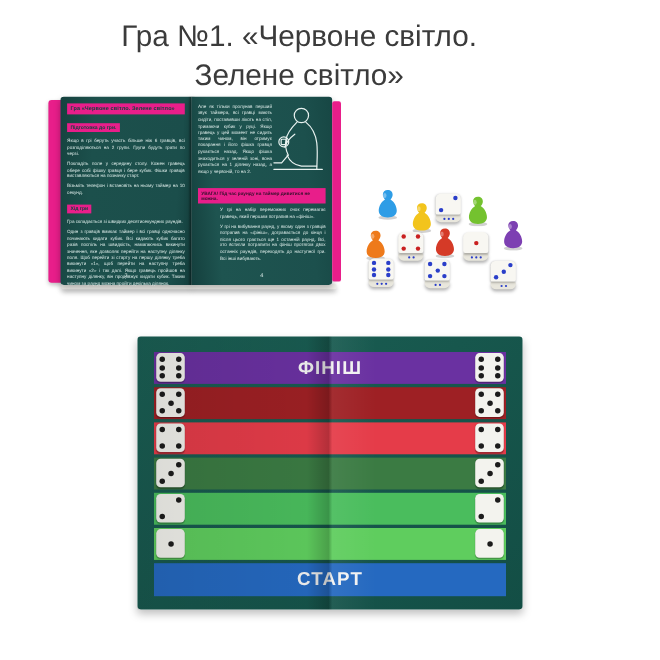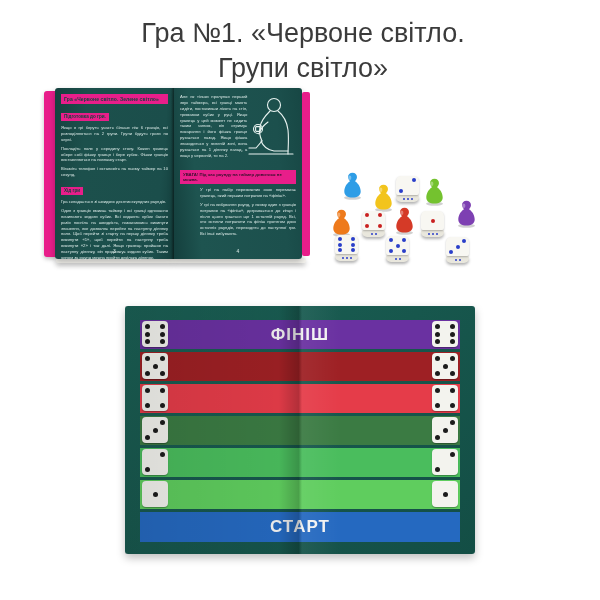--- a/index.html
+++ b/index.html
@@ -1,21 +1,21 @@
 <!DOCTYPE html>
 <html><head>
 <meta charset="utf-8">
 <style>
   html,body{margin:0;padding:0;background:#ffffff;}
   .canvas{position:relative;width:600px;height:600px;background:#ffffff;overflow:hidden;
           font-family:"Liberation Sans",sans-serif;}
 
   
   .title{position:absolute;top:16px;left:0;width:544px;text-align:center;
-         color:#3b3b3b;font-size:27px;line-height:1.28;font-weight:400;margin-left:31px;}
+         color:#3b3b3b;font-size:27px;line-height:1.28;font-weight:400;}
 
   
   .booklet{position:absolute;left:44px;top:88px;width:266px;height:172px;}
   .cover-strip-left{position:absolute;left:0;top:3px;width:14px;height:166px;
          background:#e81e8a;border-radius:3px;box-shadow:0 2px 4px rgba(0,0,0,.25);}
   .cover-strip-right{position:absolute;right:0;top:4px;width:8px;height:164px;
          background:#e81e8a;border-radius:2px;}
   .page-edge{position:absolute;left:12px;right:4px;bottom:-3px;height:5px;
          background:#f4f3ee;border-radius:2px;box-shadow:0 3px 5px rgba(0,0,0,.22);}
   .page{position:absolute;top:0;height:171px;box-shadow:0 3px 6px rgba(0,0,0,.25);}
@@ -66,21 +66,21 @@
         background:linear-gradient(90deg,rgba(0,0,0,.10),rgba(0,0,0,.04) 44%,
                    rgba(0,0,0,.22) 49.6%,rgba(255,255,255,.06) 50.6%,rgba(0,0,0,0) 62%);}
 </style>
 </head>
 <body>
 
 <div class="canvas">
 
   <div class="title">
     <div>Гра №1. «Червоне світло.</div>
-    <div>Групи світло»</div>
+    <div>Зелене світло»</div>
   </div>
 
   <div class="booklet">
     <div class="cover-strip-left"></div>
     <div class="page-edge"></div>
 
     <div class="page left">
       <div class="pg-inner">
         <div class="band hdr">Гра «Червоне світло. Зелене світло»</div>
         <div class="band sub">Підготовка до гри.</div>

